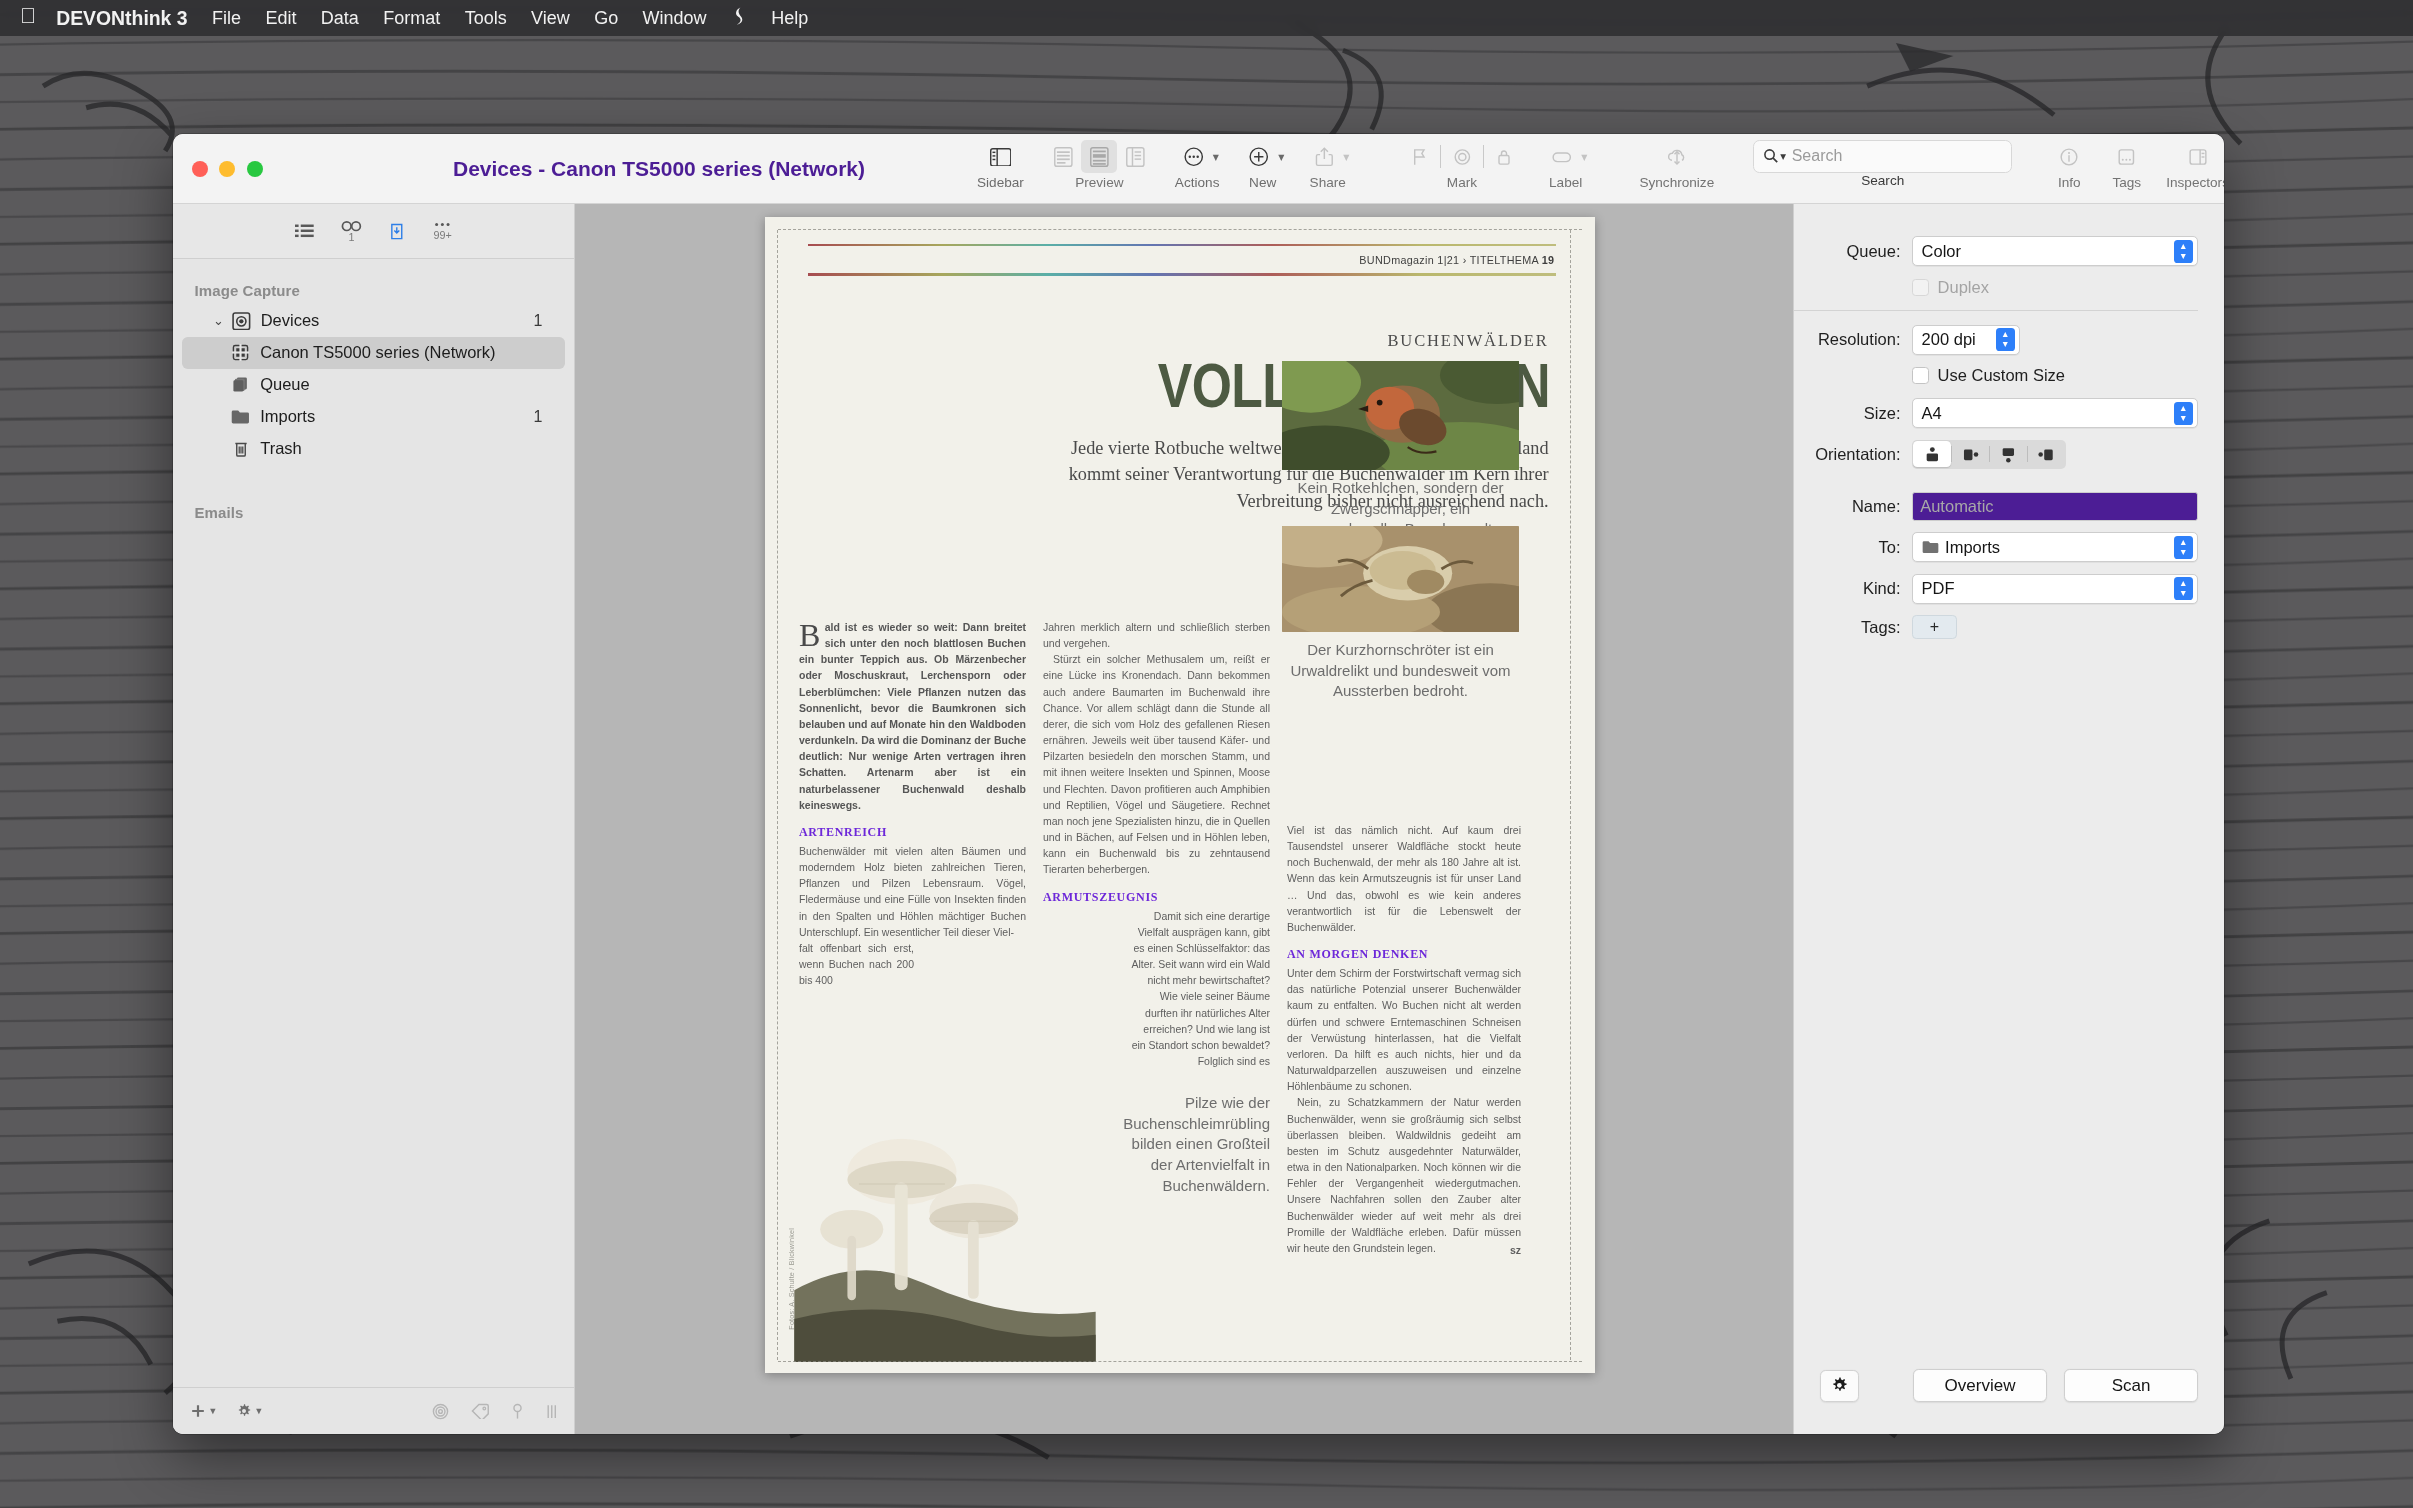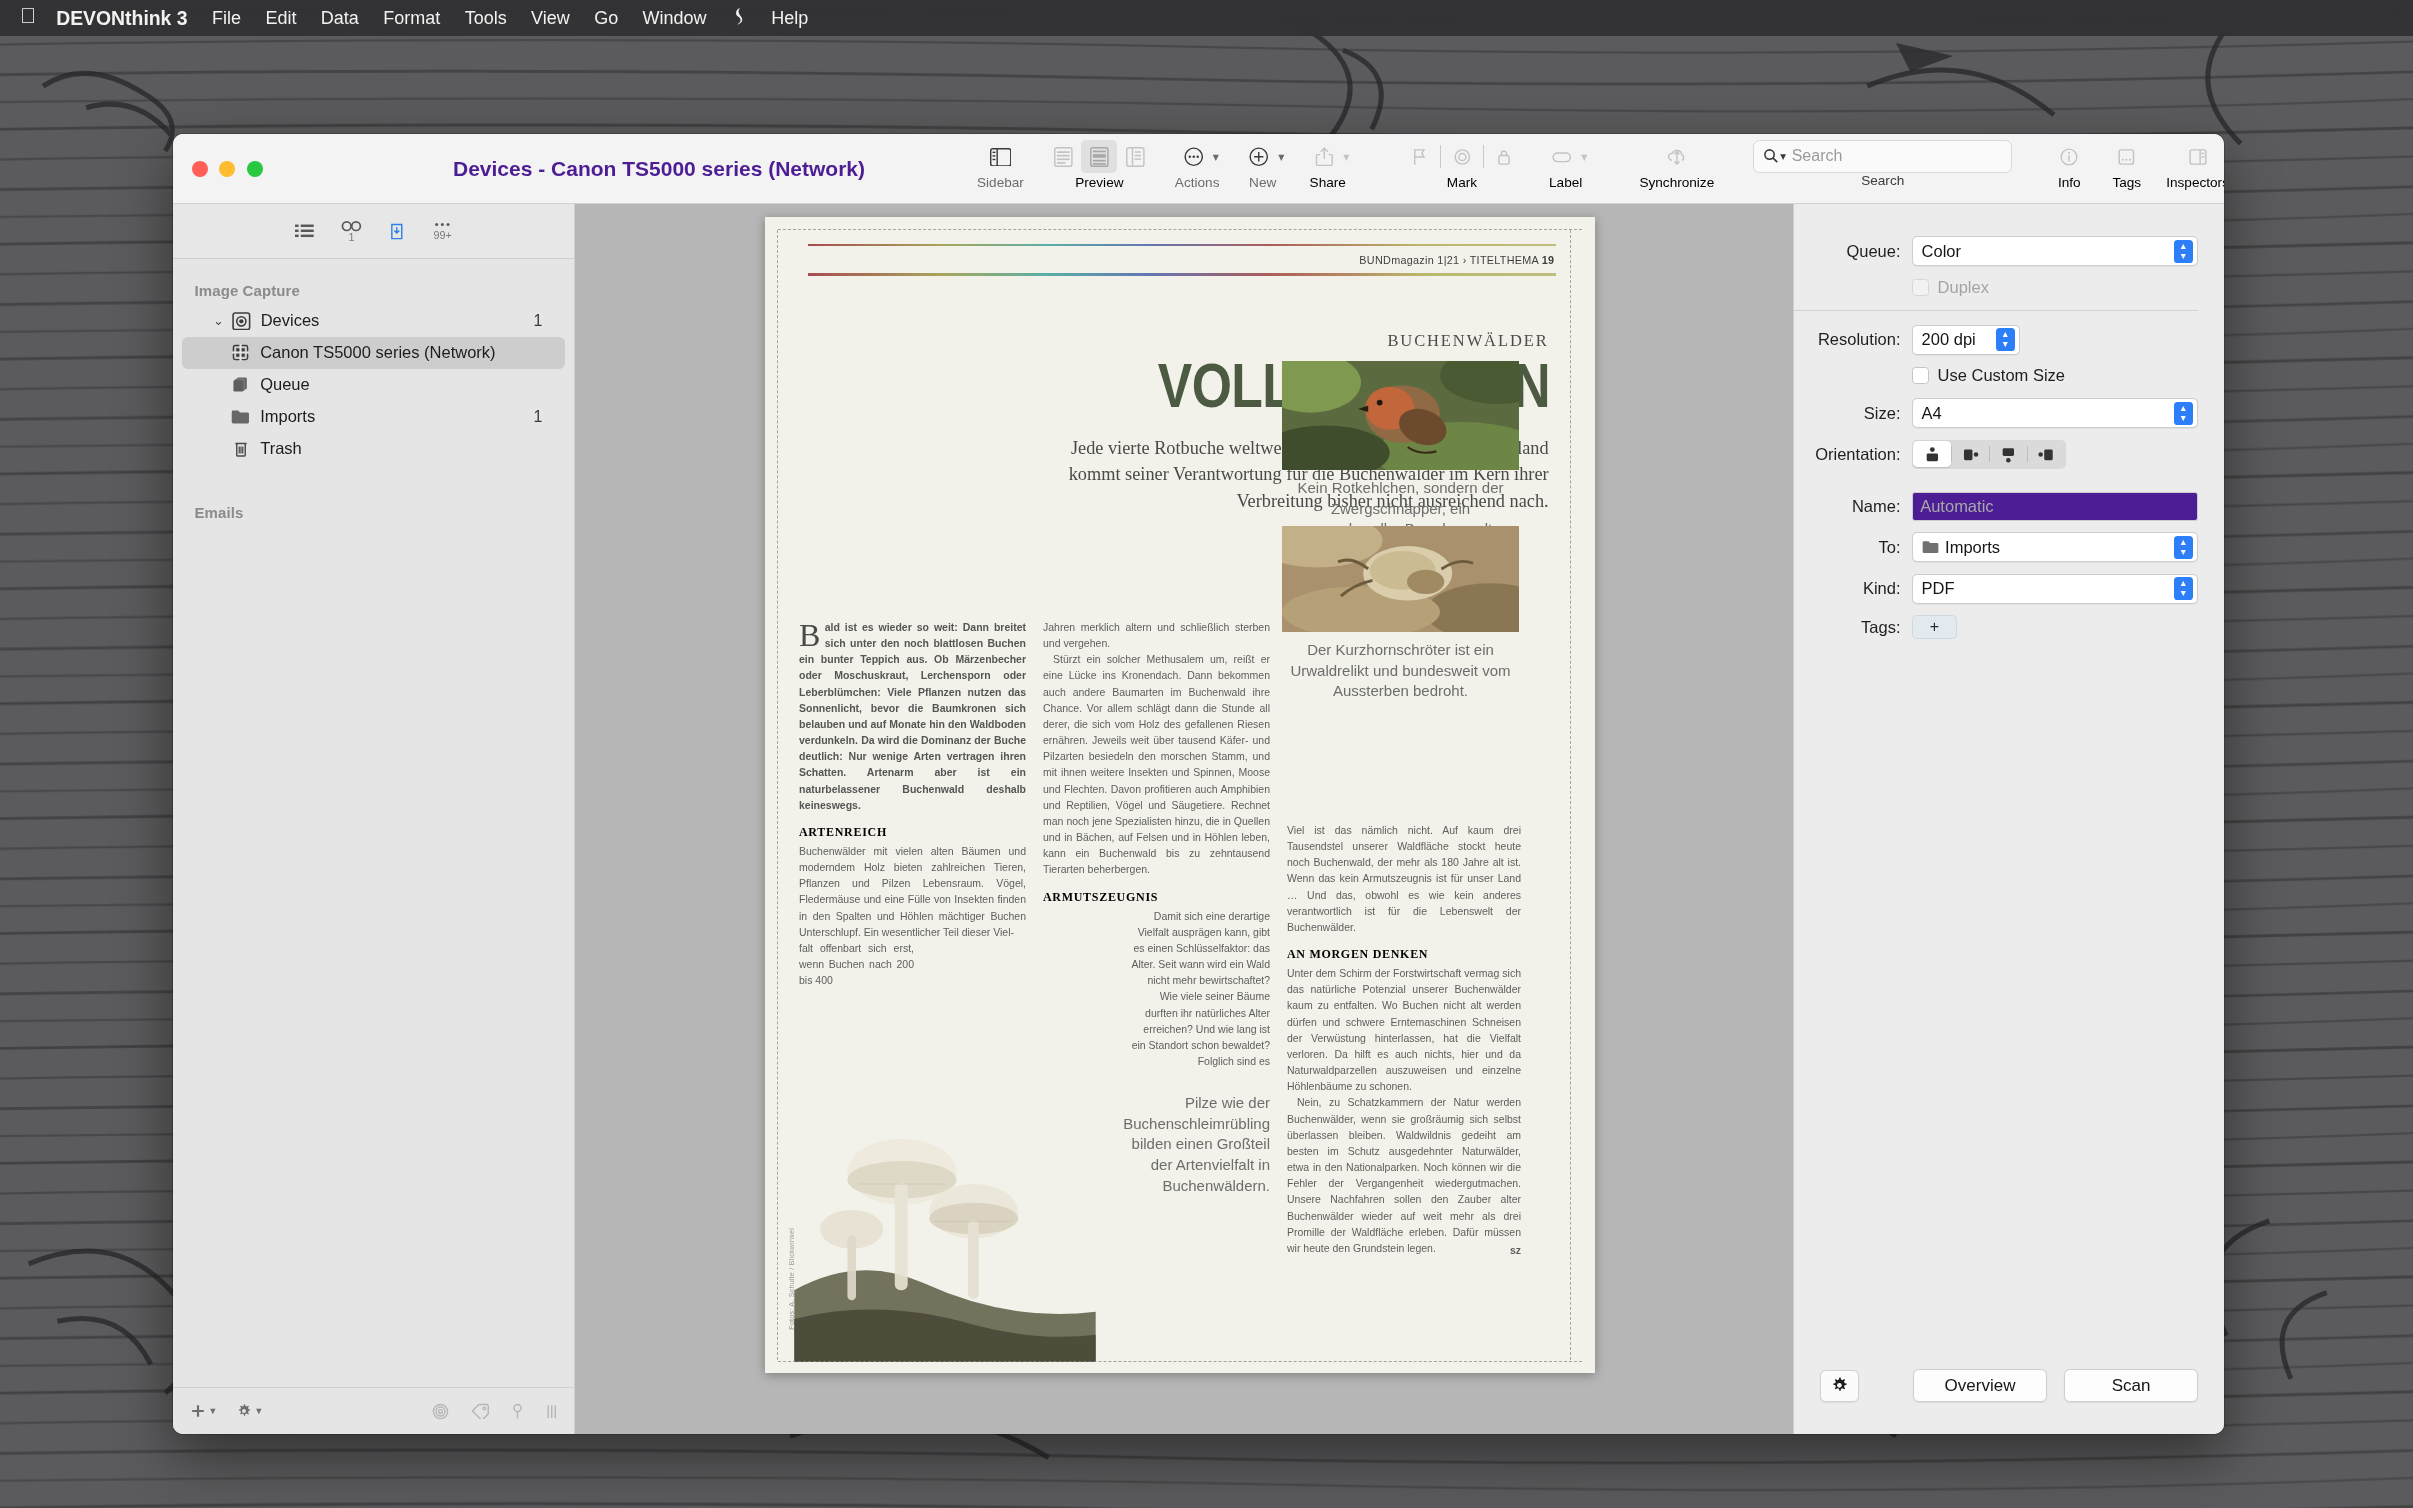--- a/index.html
+++ b/index.html
@@ -68,21 +68,21 @@
     white-space: nowrap;
   }
 
   .tb-groups {
     position: absolute; left: 804px; top: 0;
     display: flex; align-items: flex-start; height: 70px;
   }
   .tb-group { display: flex; flex-direction: column; align-items: center; }
   .tb-icons { display: flex; align-items: center; height: 40px; padding-top: 5.7px; }
   .tb-lbl { font-size: 13.6px; color: #6c6c6c; margin-top: 0.7px; white-space: nowrap; }
-  .tb-lbl.dim { color: #000000; }
+  .tb-lbl.dim { color: #737373; }
   .tb-lbl.dark { color: #3a3a3a; }
   .tb-btn {
     width: 36px; height: 33px;
     display: flex; align-items: center; justify-content: center;
     border-radius: 5px;
   }
   .tb-btn.sel { background: #e0e0e0; }
   .tb-chev { font-size: 12.2px; color: #6a6a6a; margin-left: 1.4px; }
   .tb-sep { width: 0.7px; height: 23px; background: #c9c9c9; margin: 0 2.9px; align-self: center;}
 
@@ -248,21 +248,21 @@
     text-align: justify;
     hyphens: auto;
   }
   .ptxt.bold { font-weight: bold; color: #555; }
   .ptxt + .ptxt { text-indent: 10px; }
   .subhead {
     font-family: "Liberation Serif", serif;
     font-weight: bold;
     font-size: 12px;
     letter-spacing: 0.7px;
-    color: #000000;
+    color: #6d28d9;
     margin: 12.2px 0 2.9px 0;
   }
   .dropcap::first-letter {
     font-family: "Liberation Serif", serif;
     float: left; font-size: 32px; line-height: 0.85;
     padding: 2.9px 4.3px 0 0; color: #4a4a4a; font-weight: normal;
   }
   .narrow { width: 141px; margin-left: auto; text-align: right; }
   .sig { text-align: right; font-weight: bold; }
 

